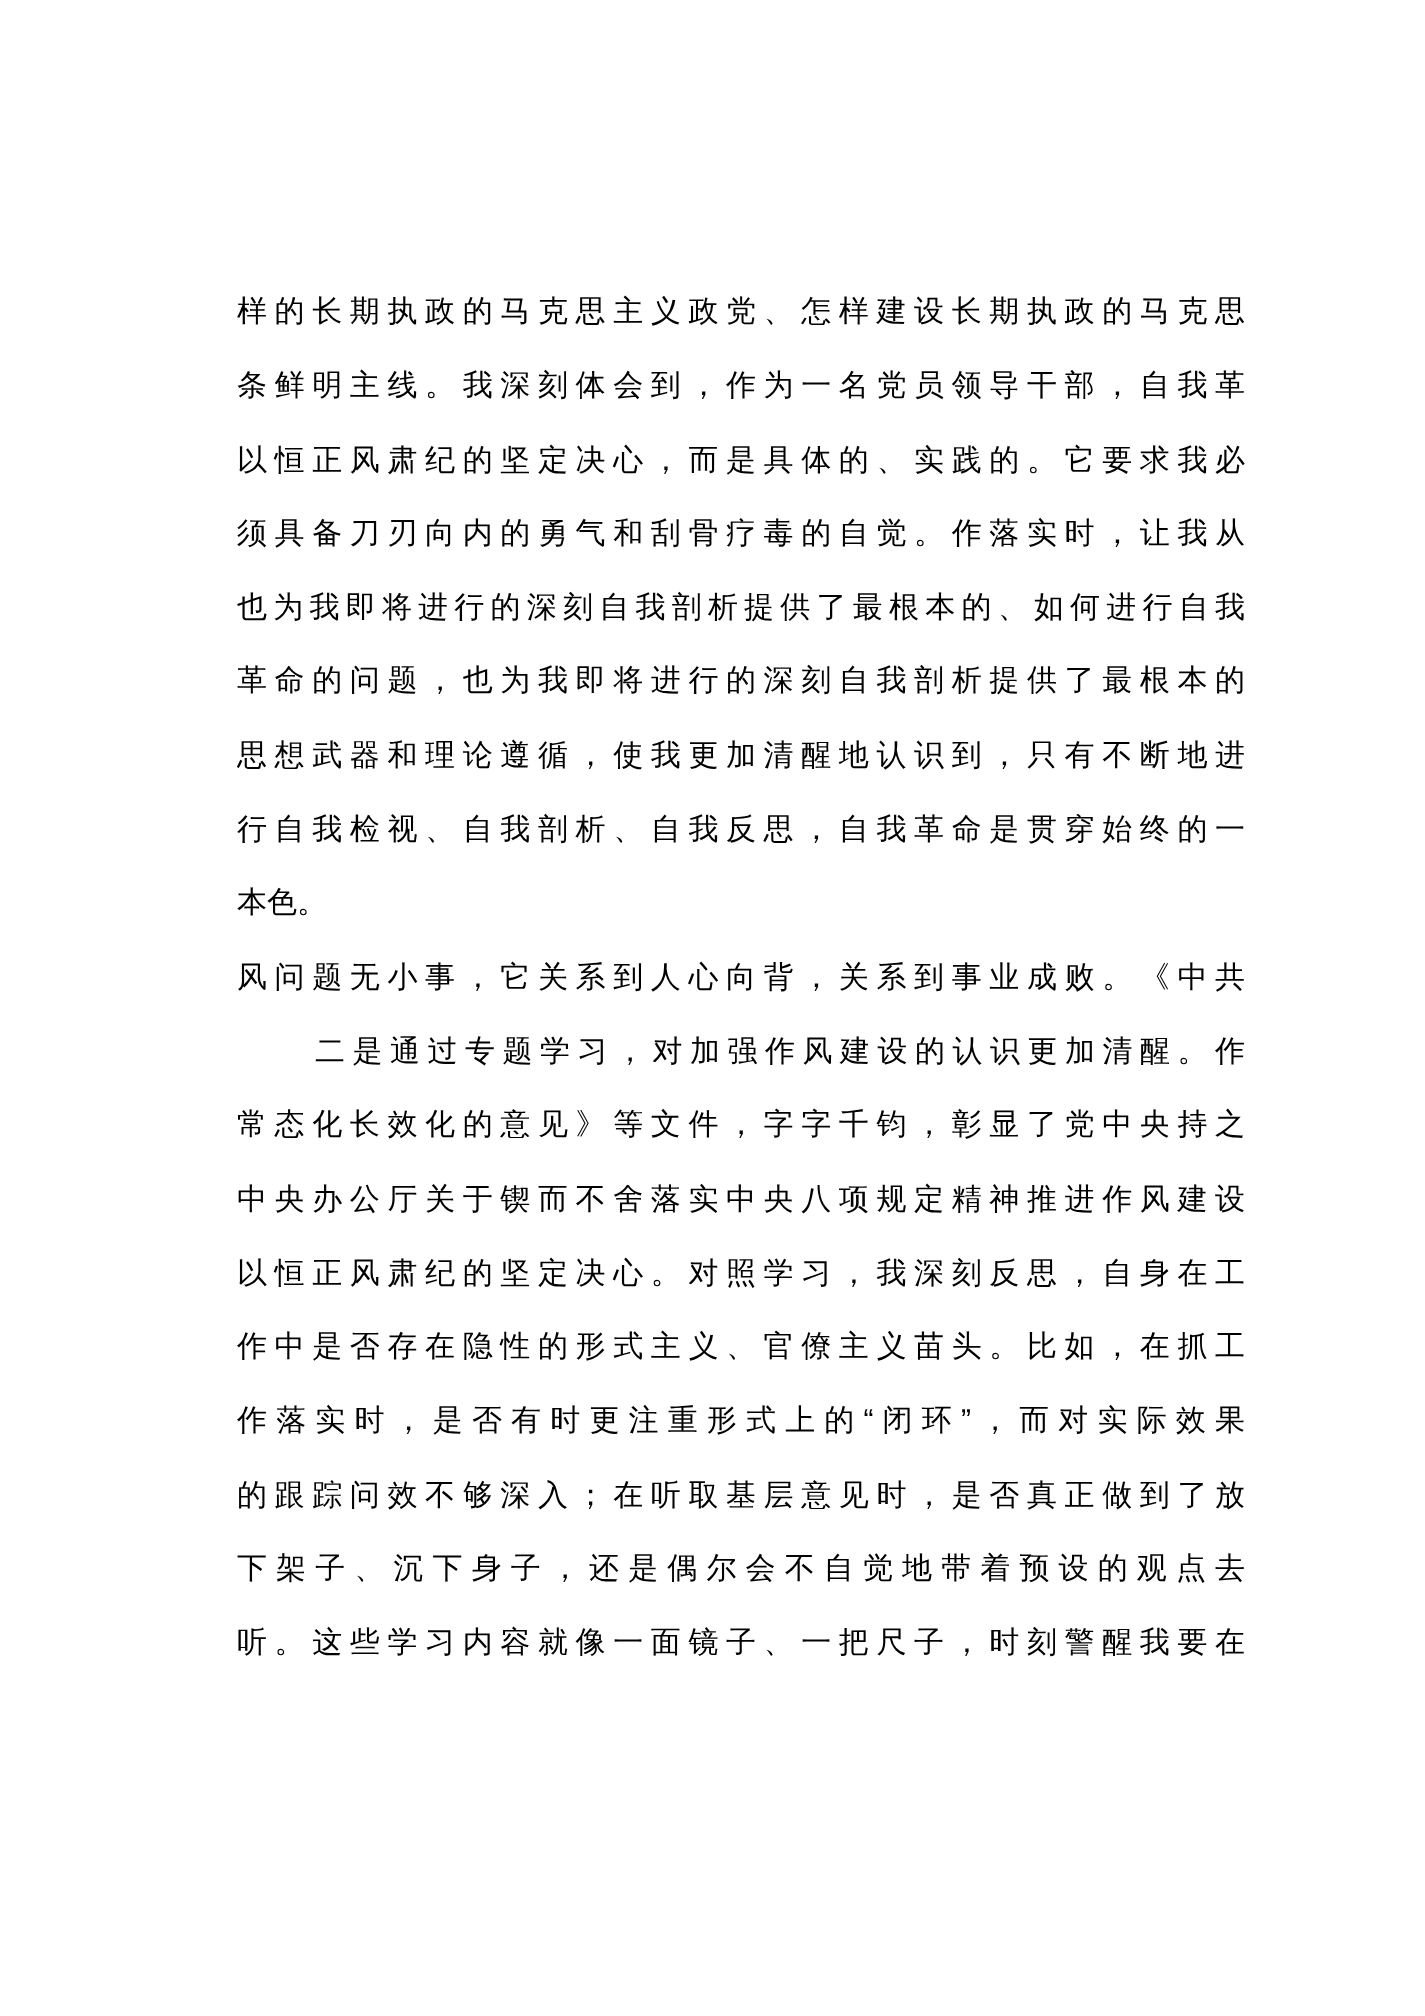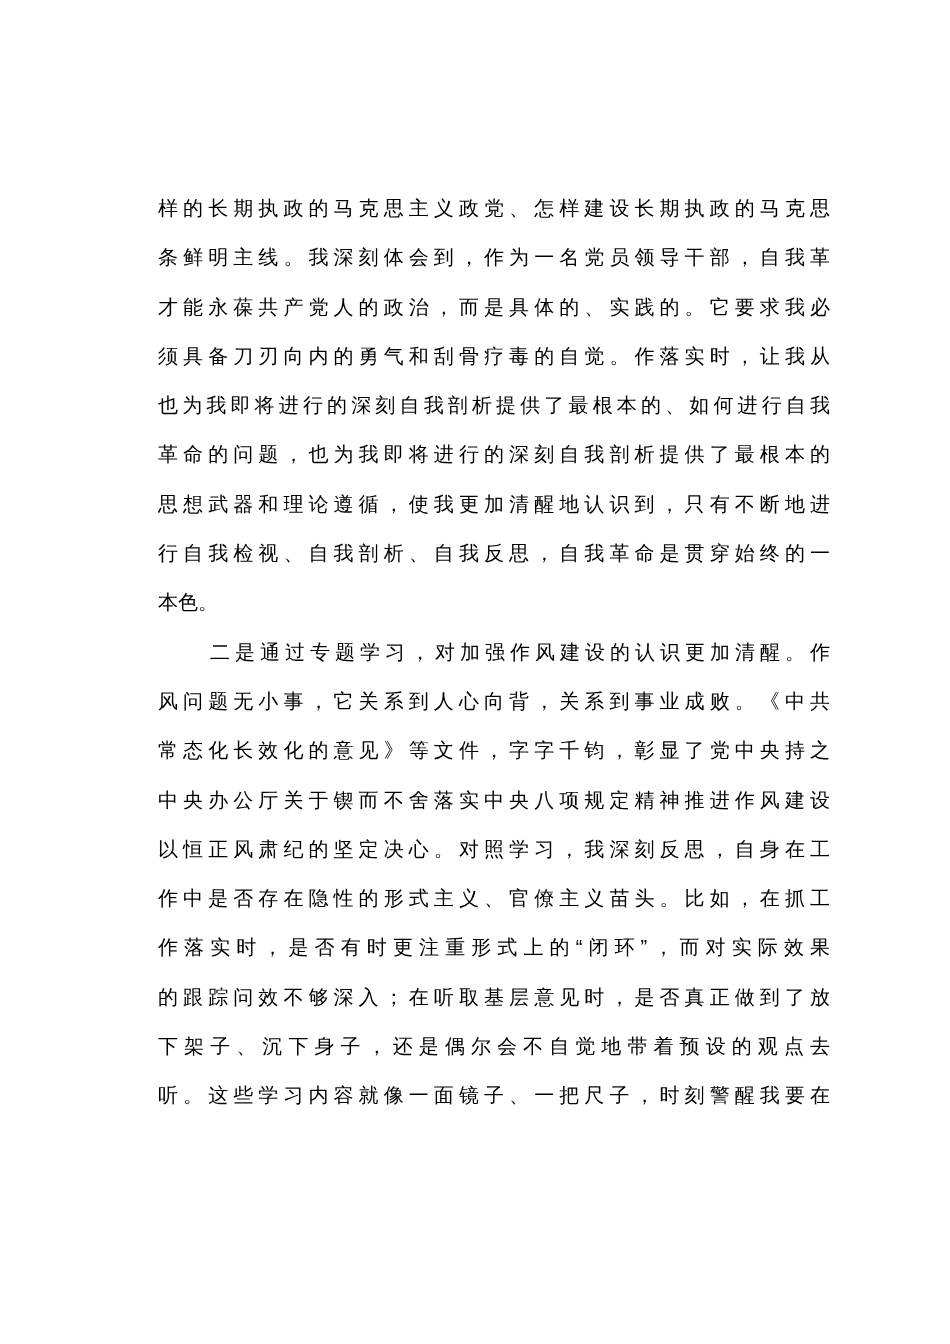--- a/index.html
+++ b/index.html
@@ -40,29 +40,29 @@
     text-indent: 52px;
   }
 </style>
 </head>
 <body>
 
 <div class="page">
   <div class="text-block">
     <div class="line justify">样的长期执政的马克思主义政党、怎样建设长期执政的马克思</div>
     <div class="line justify">条鲜明主线。我深刻体会到，作为一名党员领导干部，自我革</div>
-    <div class="line justify">才能永葆共产党人的政治，而是具体的、实践的。它要求我必</div>
+    <div class="line justify">以恒正风肃纪的坚定决心，而是具体的、实践的。它要求我必</div>
     <div class="line justify">须具备刀刃向内的勇气和刮骨疗毒的自觉。作落实时，让我从</div>
     <div class="line justify">也为我即将进行的深刻自我剖析提供了最根本的、如何进行自我</div>
     <div class="line justify">革命的问题，也为我即将进行的深刻自我剖析提供了最根本的</div>
     <div class="line justify">思想武器和理论遵循，使我更加清醒地认识到，只有不断地进</div>
     <div class="line justify">行自我检视、自我剖析、自我反思，自我革命是贯穿始终的一</div>
     <div class="line">本色。</div>
+    <div class="line justify">风问题无小事，它关系到人心向背，关系到事业成败。《中共</div>
     <div class="line justify indent">二是通过专题学习，对加强作风建设的认识更加清醒。作</div>
-    <div class="line justify">风问题无小事，它关系到人心向背，关系到事业成败。《中共</div>
     <div class="line justify">常态化长效化的意见》等文件，字字千钧，彰显了党中央持之</div>
     <div class="line justify">中央办公厅关于锲而不舍落实中央八项规定精神推进作风建设</div>
     <div class="line justify">以恒正风肃纪的坚定决心。对照学习，我深刻反思，自身在工</div>
     <div class="line justify">作中是否存在隐性的形式主义、官僚主义苗头。比如，在抓工</div>
     <div class="line justify">作落实时，是否有时更注重形式上的“闭环”，而对实际效果</div>
     <div class="line justify">的跟踪问效不够深入；在听取基层意见时，是否真正做到了放</div>
     <div class="line justify">下架子、沉下身子，还是偶尔会不自觉地带着预设的观点去</div>
     <div class="line justify">听。这些学习内容就像一面镜子、一把尺子，时刻警醒我要在</div>
   </div>
 </div>

